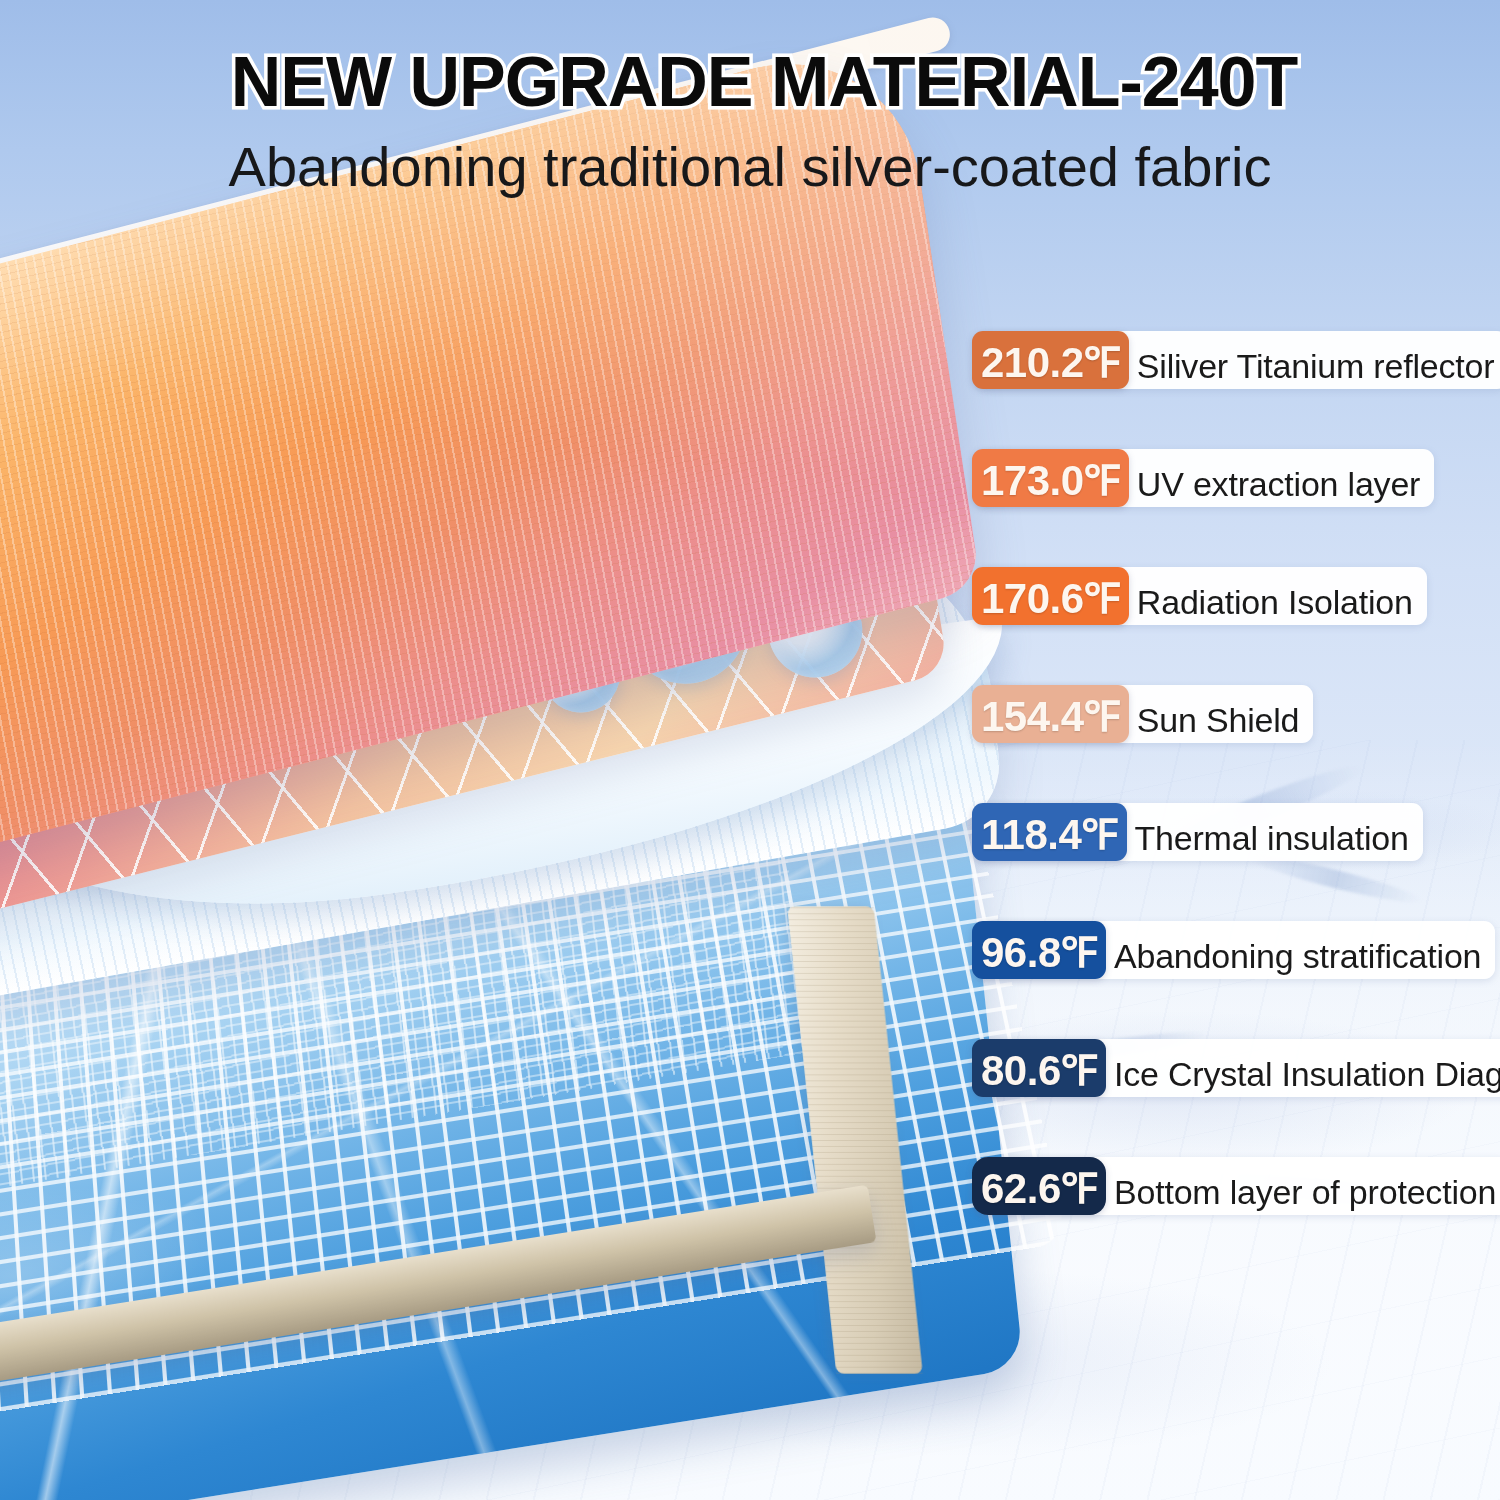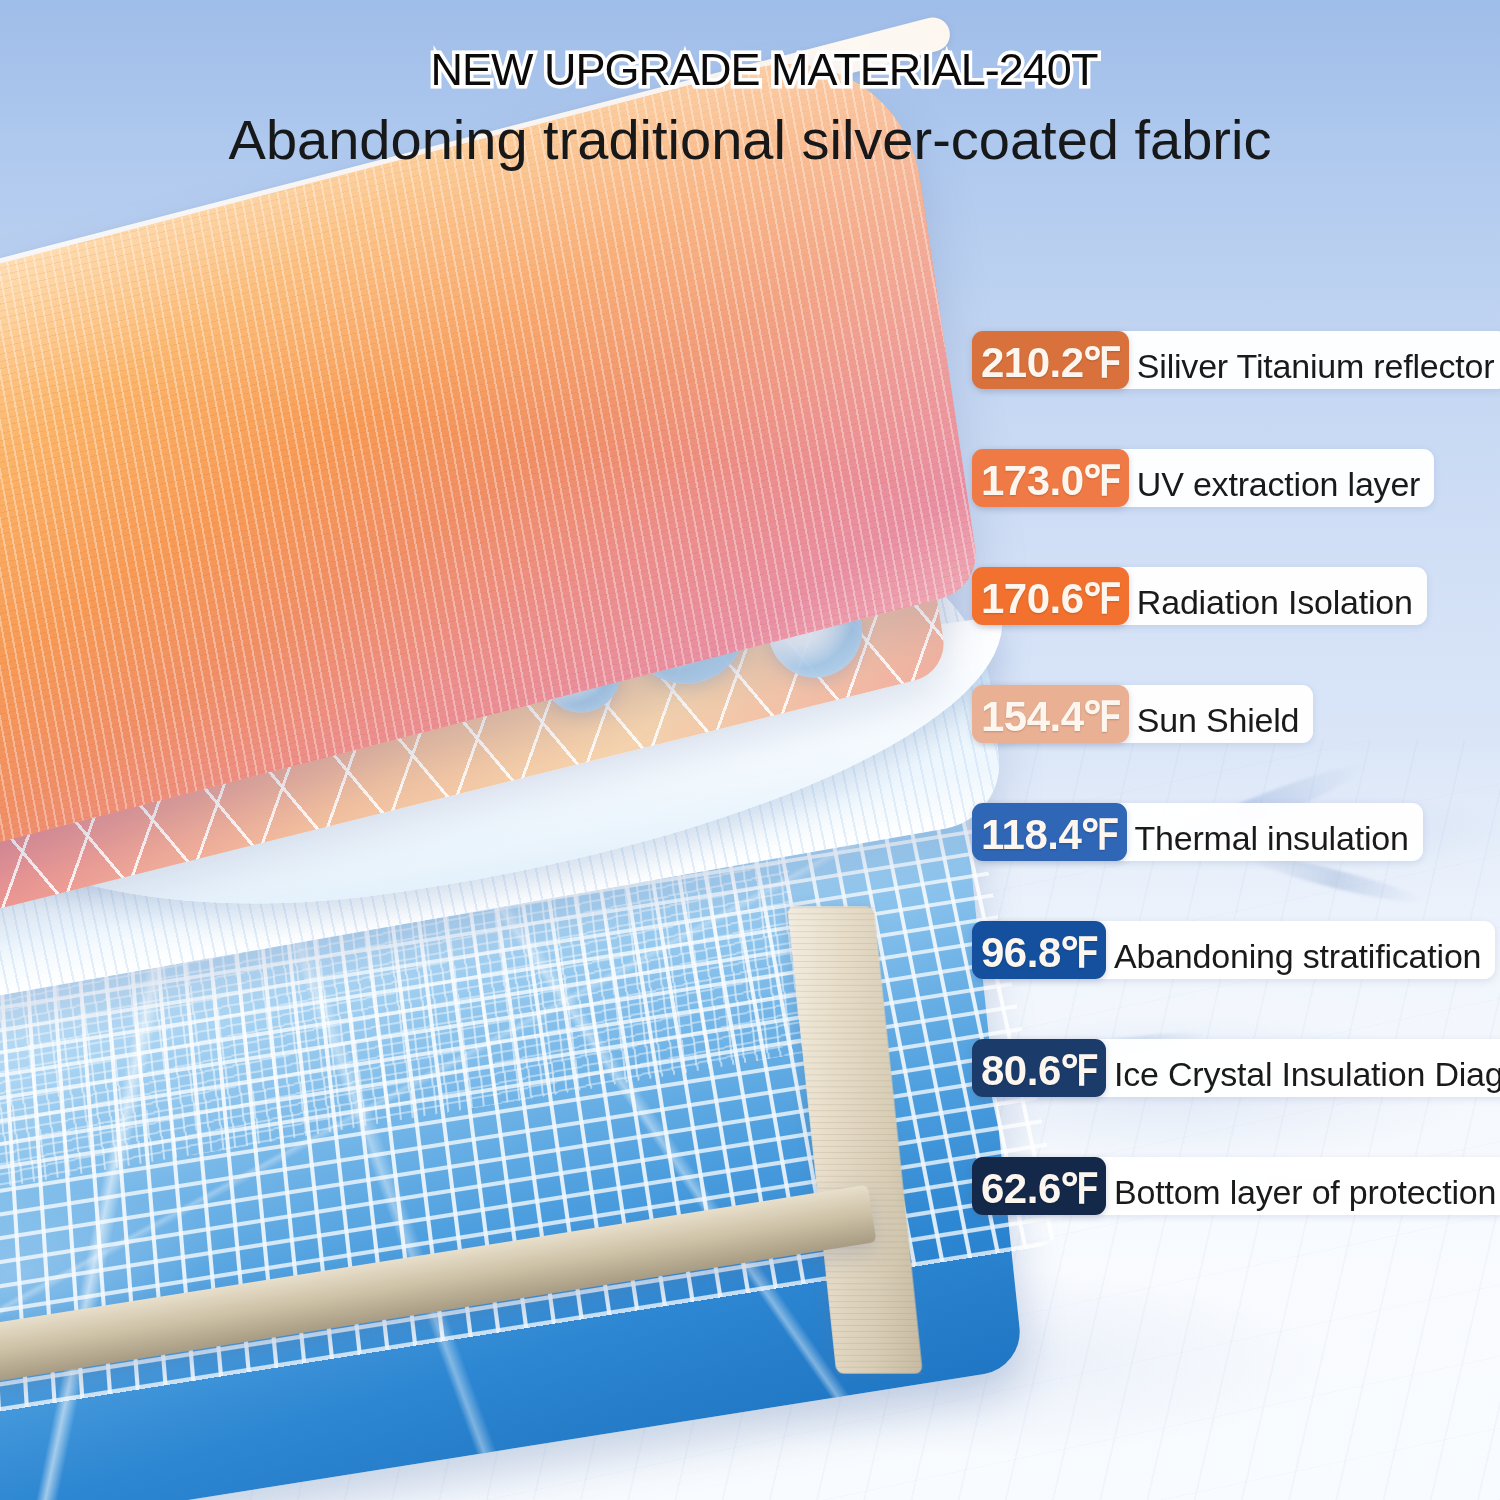--- a/index.html
+++ b/index.html
@@ -263,22 +263,22 @@
     box-shadow:0 10px 22px rgba(80,100,145,.22);
   }
 
   
   .title-wrap{
     position:absolute; left:0; right:0; top:46px;
     text-align:center;
     z-index:30;
   }
   .main-title{
-    font-size:45px;
-    font-weight:normal;
+    font-size:70px;
+    font-weight:bold;
     letter-spacing:-1px;
     color:#0B0B0B;
     -webkit-text-stroke:7px #FFFFFF;
     paint-order:stroke fill;
     text-shadow:0 2px 3px rgba(255,255,255,.9);
     line-height:1.05;
     white-space:nowrap;
     margin-left:28px;
   }
   .sub-title{
@@ -440,19 +440,19 @@
     </div>
 
     <div class="spec-row">
       <div class="spec-pill"></div>
       <div class="spec-badge" style="background: rgb(27, 60, 107);">80.6℉</div>
       <div class="spec-label">Ice Crystal Insulation Diagram</div>
     </div>
 
     <div class="spec-row">
       <div class="spec-pill"></div>
-      <div class="spec-badge" style="background: rgb(20, 41, 74);">62.6℉</div>
+      <div class="spec-badge" style="background: rgb(20, 41, 74); border-radius: 16px;">62.6℉</div>
       <div class="spec-label">Bottom layer of protection</div>
     </div>
 
   </div>
 
 </div>
 
 </body></html>

